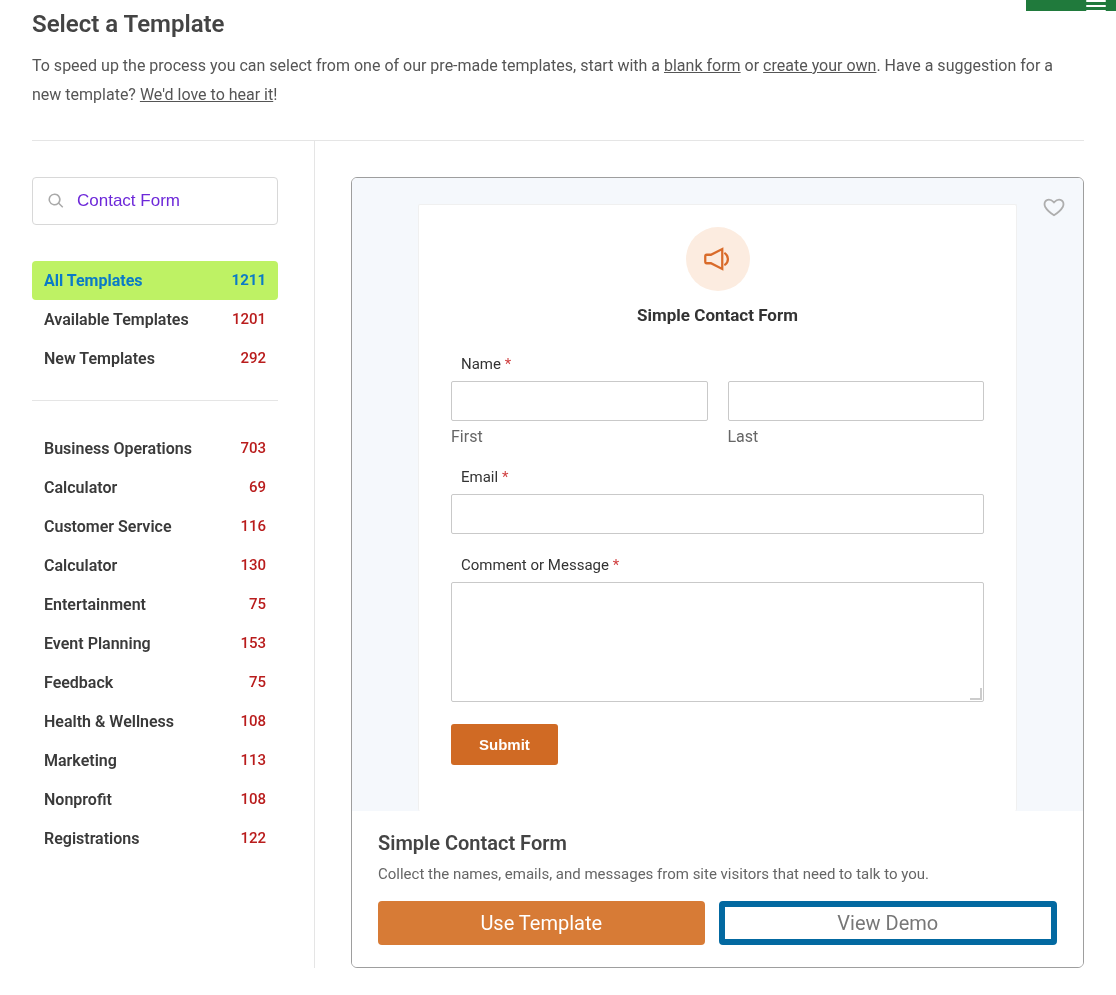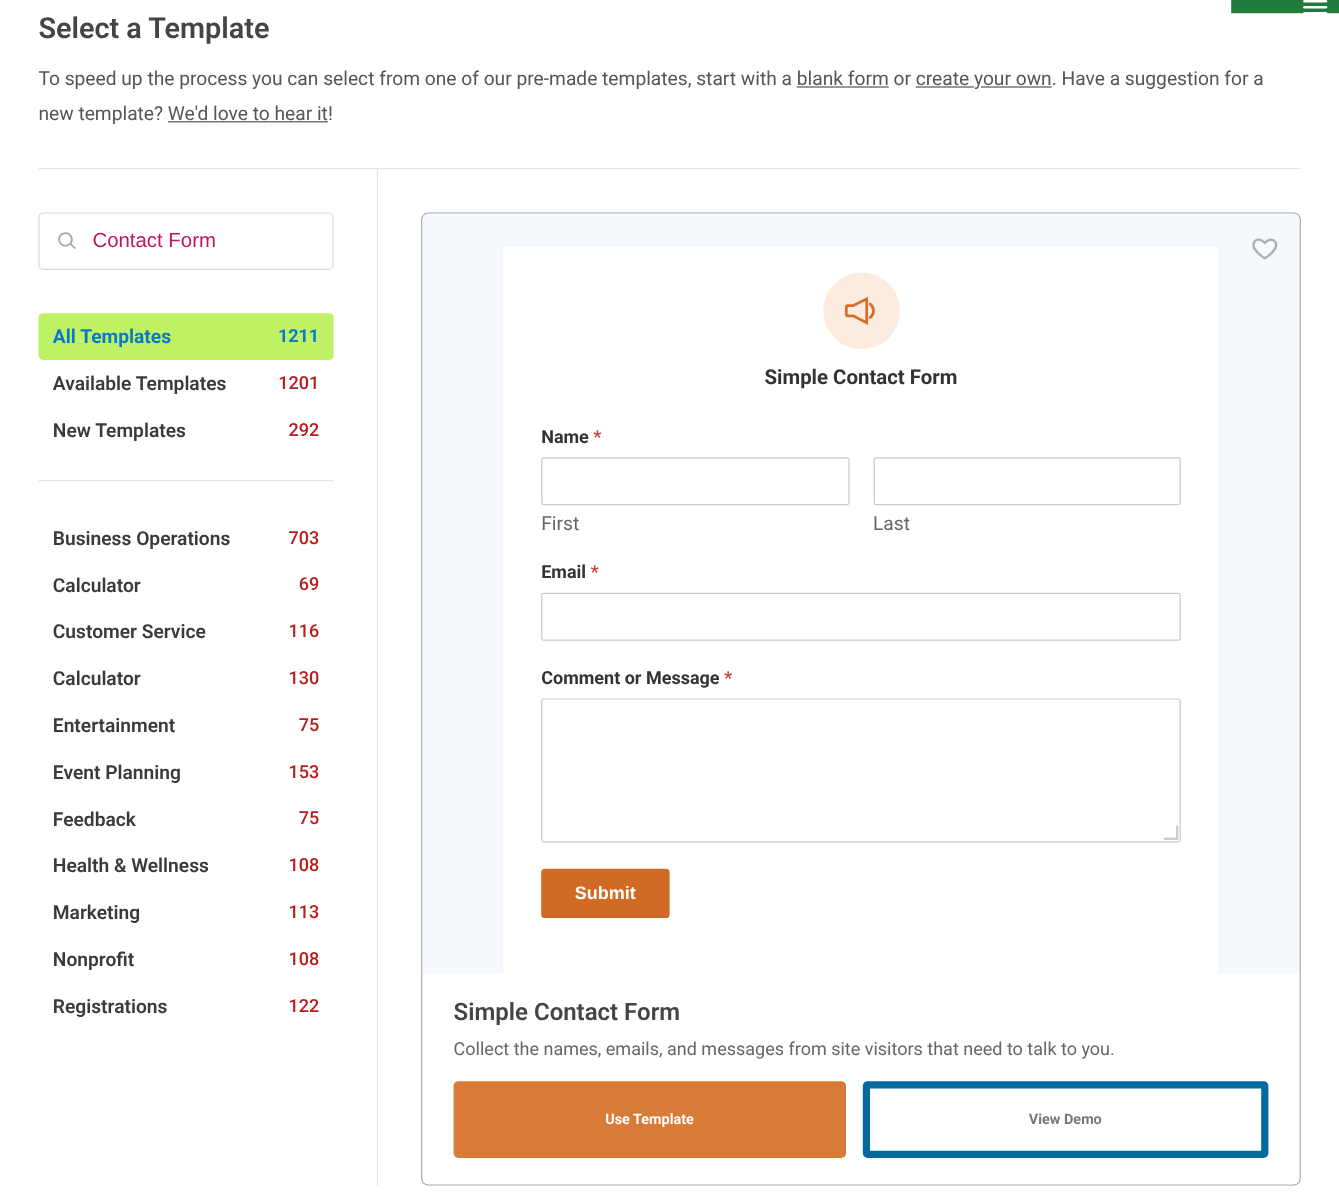--- a/index.html
+++ b/index.html
@@ -52,21 +52,21 @@
   .search-box svg {
     width: 18px; height: 18px;
     fill: #a9a9a9;
     margin-right: 12px;
     flex-shrink: 0;
   }
   .search-box input {
     border: none;
     outline: none;
     font-size: 17px;
-    color: #be185d;
+    color: #6d28d9;
     width: 100%;
     background: transparent;
   }
   .cat-group { margin-bottom: 18px; }
   .cat-item {
     display: flex;
     justify-content: space-between;
     align-items: center;
     padding: 10px 12px;
     border-radius: 4px;
@@ -135,23 +135,24 @@
   .form-icon-circle svg { width: 34px; height: 34px; stroke: #d96b2a; fill: none; stroke-width: 1.6; }
   .form-title {
     text-align: center;
     font-size: 17px;
     font-weight: 700;
     color: #333;
     margin-bottom: 30px;
   }
   .field-label {
     font-size: 15px;
-    font-weight: 700;
+    font-weight: 400;
     color: #333;
     margin-bottom: 8px;
+    margin-left: 10px;
   }
   .req { color: #d04040; }
   .field-row {
     display: flex;
     gap: 20px;
     margin-bottom: 6px;
   }
   .field-row .col { flex: 1; }
   .mock-input {
     border: 1px solid #c9c9c9;
@@ -203,24 +204,24 @@
     margin-bottom: 10px;
   }
   .card-footer-desc {
     font-size: 15px;
     color: #666;
     margin-bottom: 18px;
   }
   .btn-row { display: flex; gap: 14px; }
   .btn {
     flex: 1;
-    height: 64px;
+    height: 44px;
     border-radius: 4px;
-    font-size: 12px;
-    font-weight: 700;
+    font-size: 20px;
+    font-weight: 400;
     cursor: pointer;
     display: flex;
     align-items: center;
     justify-content: center;
   }
   .btn-primary {
     background: #d77b36;
     color: #fff;
     border: none;
   }

